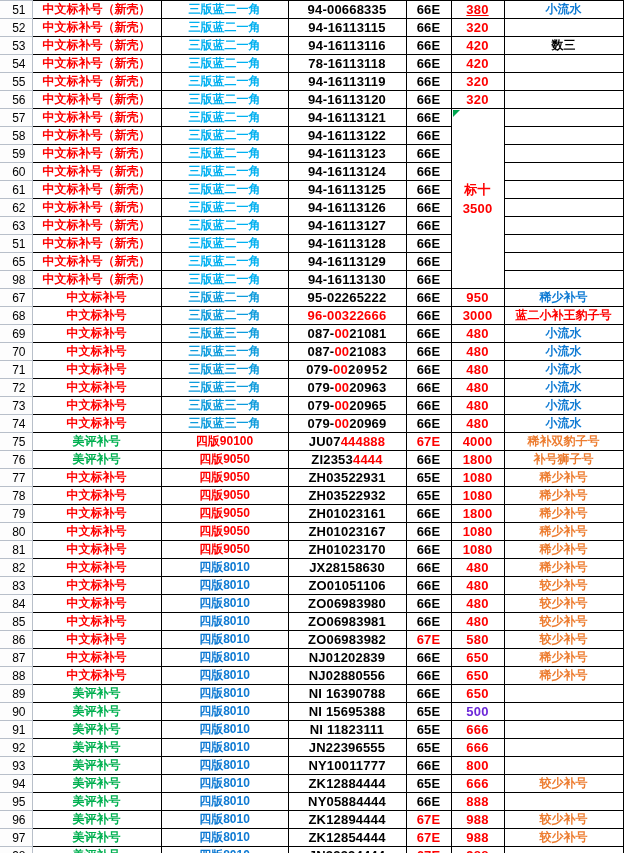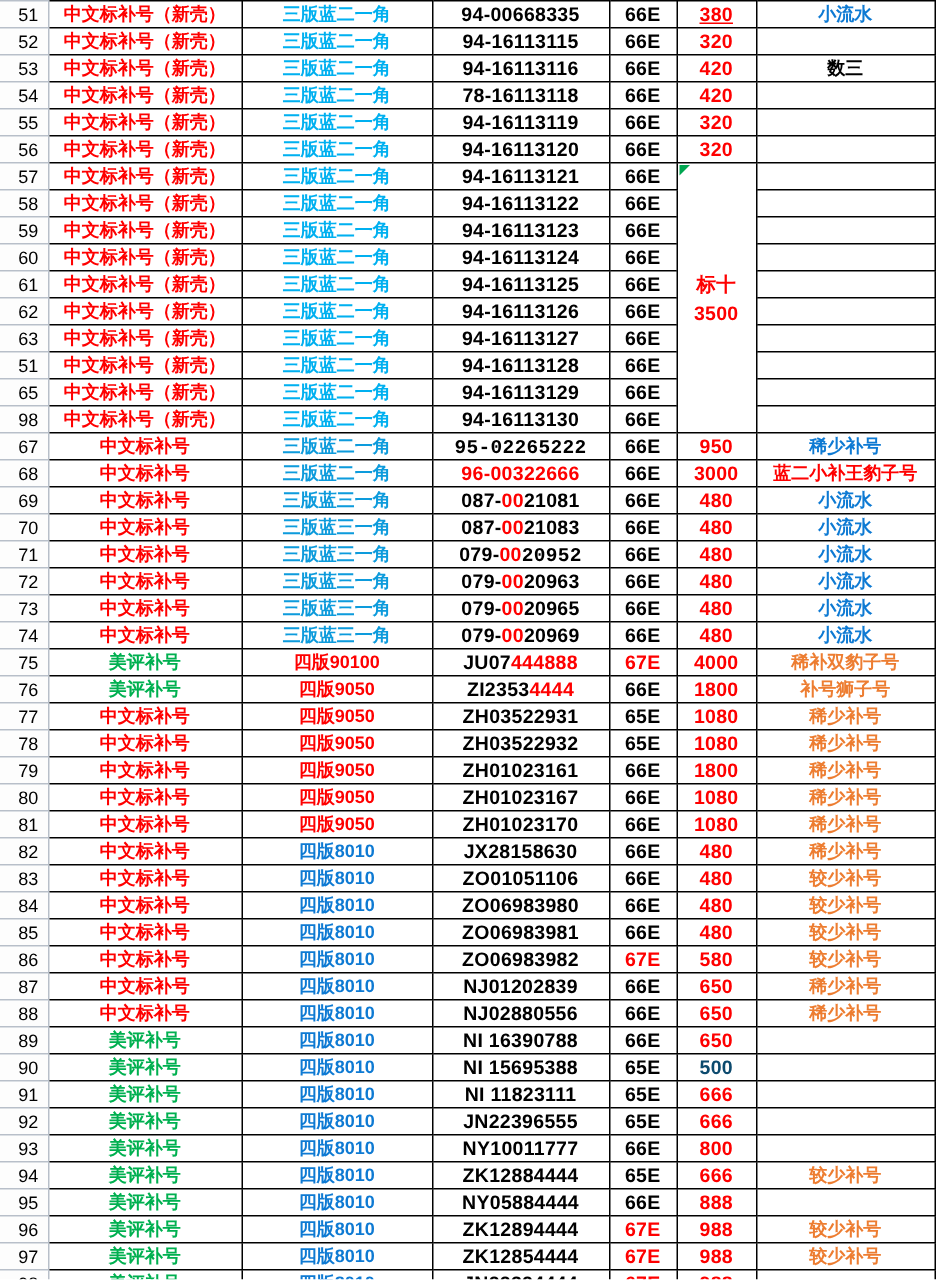--- a/index.html
+++ b/index.html
@@ -173,21 +173,21 @@
           <td class="c name" style="color: rgb(254, 0, 0);">中文标补号（新壳）</td>
           <td class="c ver" style="color: rgb(0, 176, 240);">三版蓝二一角</td>
           <td class="c serial"><span style="color: rgb(0, 0, 0);">94-16113130</span></td>
           <td class="c grade" style="color: rgb(0, 0, 0);">66E</td>
           <td class="c note" style="color: rgb(0, 0, 0);"></td>
         </tr>
         <tr>
           <td class="rownum">67</td>
           <td class="c name" style="color: rgb(254, 0, 0);">中文标补号</td>
           <td class="c ver" style="color: rgb(13, 155, 220);">三版蓝二一角</td>
-          <td class="c serial"><span style="color: rgb(0, 0, 0); font-family: Liberation Mono, monospace;">95-02265222</span></td>
+          <td class="c serial"><span style="color: rgb(0, 0, 0);">95-02265222</span></td>
           <td class="c grade" style="color: rgb(0, 0, 0);">66E</td>
           <td class="c price" style="color: rgb(254, 0, 0);">950</td>
           <td class="c note" style="color: rgb(14, 122, 211);">稀少补号</td>
         </tr>
         <tr>
           <td class="rownum">68</td>
           <td class="c name" style="color: rgb(254, 0, 0);">中文标补号</td>
           <td class="c ver" style="color: rgb(13, 155, 220);">三版蓝二一角</td>
           <td class="c serial"><span style="color: rgb(254, 0, 0);">96-00322666</span></td>
           <td class="c grade" style="color: rgb(0, 0, 0);">66E</td>
@@ -382,21 +382,21 @@
           <td class="c grade" style="color: rgb(0, 0, 0);">66E</td>
           <td class="c price" style="color: rgb(254, 0, 0);">650</td>
           <td class="c note" style="color: rgb(0, 0, 0);"></td>
         </tr>
         <tr>
           <td class="rownum">90</td>
           <td class="c name" style="color: rgb(0, 176, 80);">美评补号</td>
           <td class="c ver" style="color: rgb(14, 122, 211);">四版8010</td>
           <td class="c serial"><span style="color: rgb(0, 0, 0);">NI 15695388</span></td>
           <td class="c grade" style="color: rgb(0, 0, 0);">65E</td>
-          <td class="c price" style="color: #0c4a6e;">500</td>
+          <td class="c price" style="color: #6d28d9;">500</td>
           <td class="c note" style="color: rgb(0, 0, 0);"></td>
         </tr>
         <tr>
           <td class="rownum">91</td>
           <td class="c name" style="color: rgb(0, 176, 80);">美评补号</td>
           <td class="c ver" style="color: rgb(14, 122, 211);">四版8010</td>
           <td class="c serial"><span style="color: rgb(0, 0, 0);">NI 11823111</span></td>
           <td class="c grade" style="color: rgb(0, 0, 0);">65E</td>
           <td class="c price" style="color: rgb(254, 0, 0);">666</td>
           <td class="c note" style="color: rgb(0, 0, 0);"></td>

